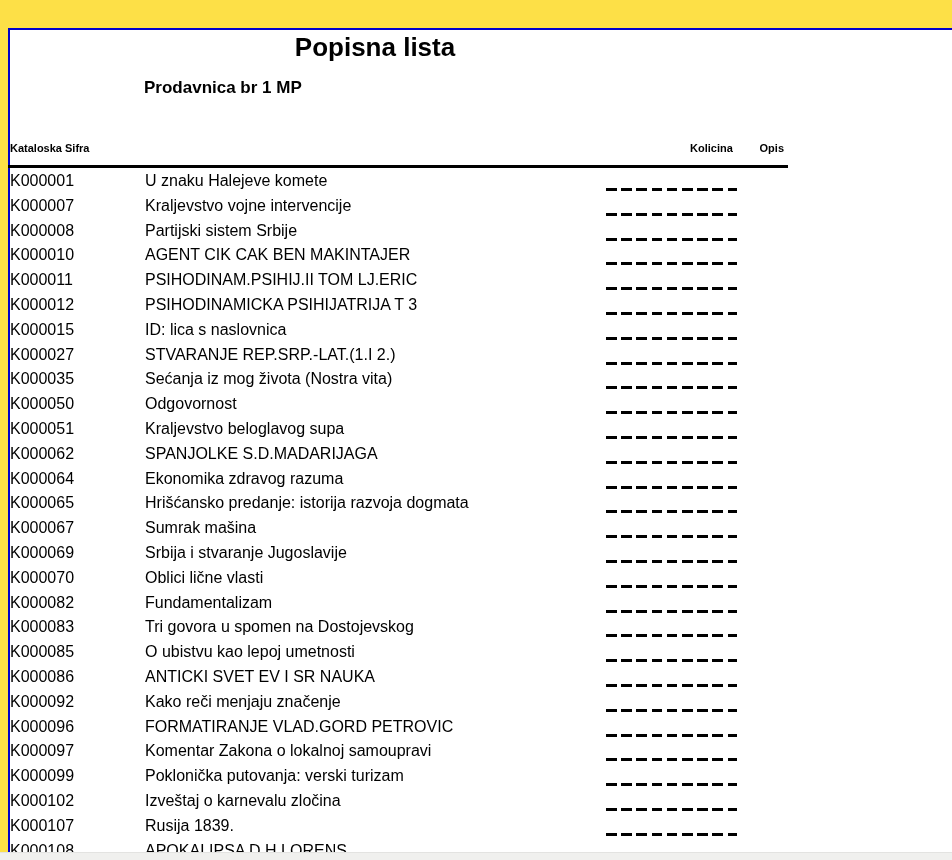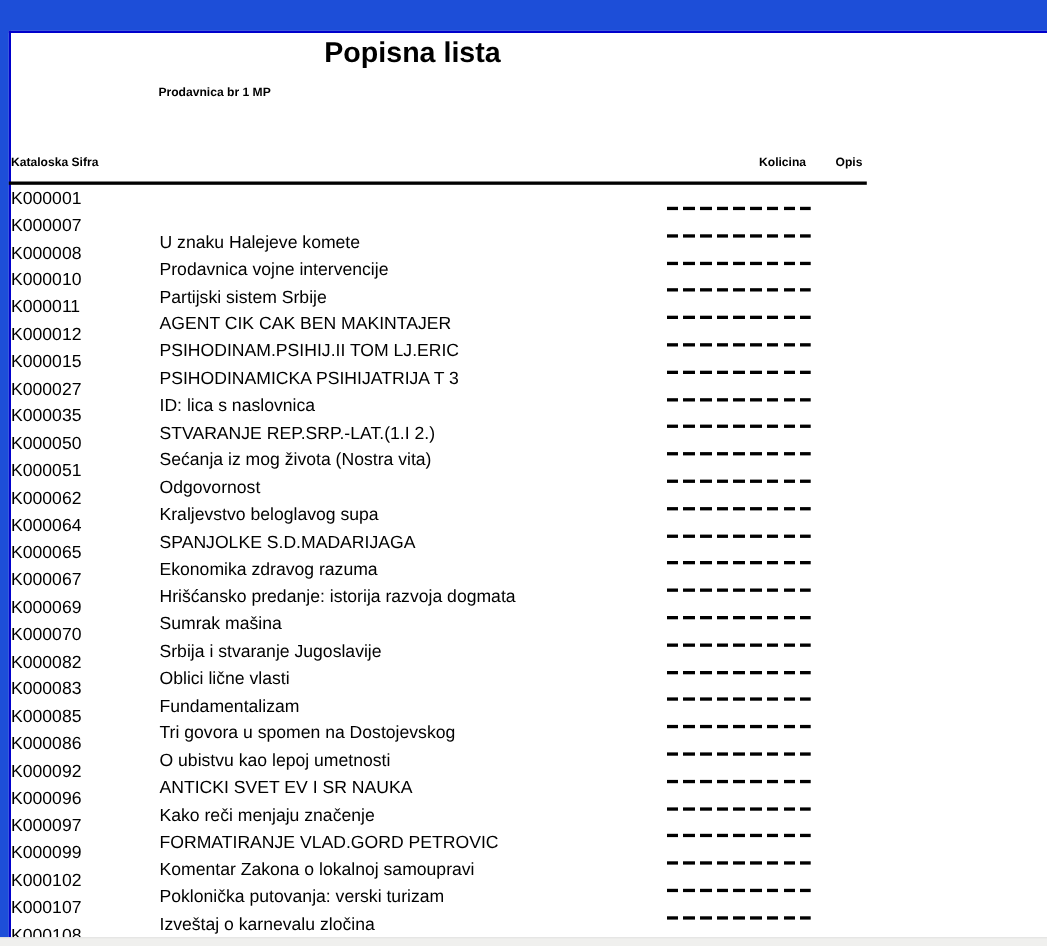--- a/index.html
+++ b/index.html
@@ -7,21 +7,21 @@
     padding: 0;
     background: #ffffff;
     font-family: "Liberation Sans", sans-serif;
     color: #000000;
   }
   .viewport {
     position: relative;
     width: 952px;
     height: 860px;
     overflow: hidden;
-    background: #1d4ed8;
+    background: #fde047;
   }
   
   .page {
     position: absolute;
     left: 8px;
     top: 28px;
     width: 1100px;
     height: 900px;
     background: #ffffff;
     border-top: 2px solid #0000cc;
@@ -36,21 +36,21 @@
     text-align: center;
     font-size: 26px;
     font-weight: bold;
     line-height: 1.15;
     white-space: nowrap;
   }
   .report-subtitle {
     position: absolute;
     top: 48px;
     left: 134px;
-    font-size: 11px;
+    font-size: 17px;
     font-weight: bold;
     white-space: nowrap;
   }
   .col-header {
     position: absolute;
     top: 112px;
     font-size: 11px;
     font-weight: bold;
     white-space: nowrap;
   }
@@ -79,21 +79,20 @@
     white-space: nowrap;
     padding-left: 45px;
   }
   .row .code {
     position: absolute;
     left: 0;
   }
   .row .desc {
     position: absolute;
     left: 135px;
-    margin-top: 40px;
   }
   .row .qty-dash {
     position: absolute;
     left: 596px;
     top: 19px;
     width: 131px;
     height: 3px;
     background: repeating-linear-gradient(to right, #000 0 10.5px, transparent 10.5px 15.2px);
   }
   .hscrollbar {
@@ -128,21 +127,21 @@
 
     <div class="rows">
   <div class="row">
     <span class="code">K000001</span>
     <span class="desc">U znaku Halejeve komete</span>
     <div class="qty-dash"></div>
   </div>
 
   <div class="row">
     <span class="code">K000007</span>
-    <span class="desc">Prodavnica vojne intervencije</span>
+    <span class="desc">Kraljevstvo vojne intervencije</span>
     <div class="qty-dash"></div>
   </div>
 
   <div class="row">
     <span class="code">K000008</span>
     <span class="desc">Partijski sistem Srbije</span>
     <div class="qty-dash"></div>
   </div>
 
   <div class="row">

